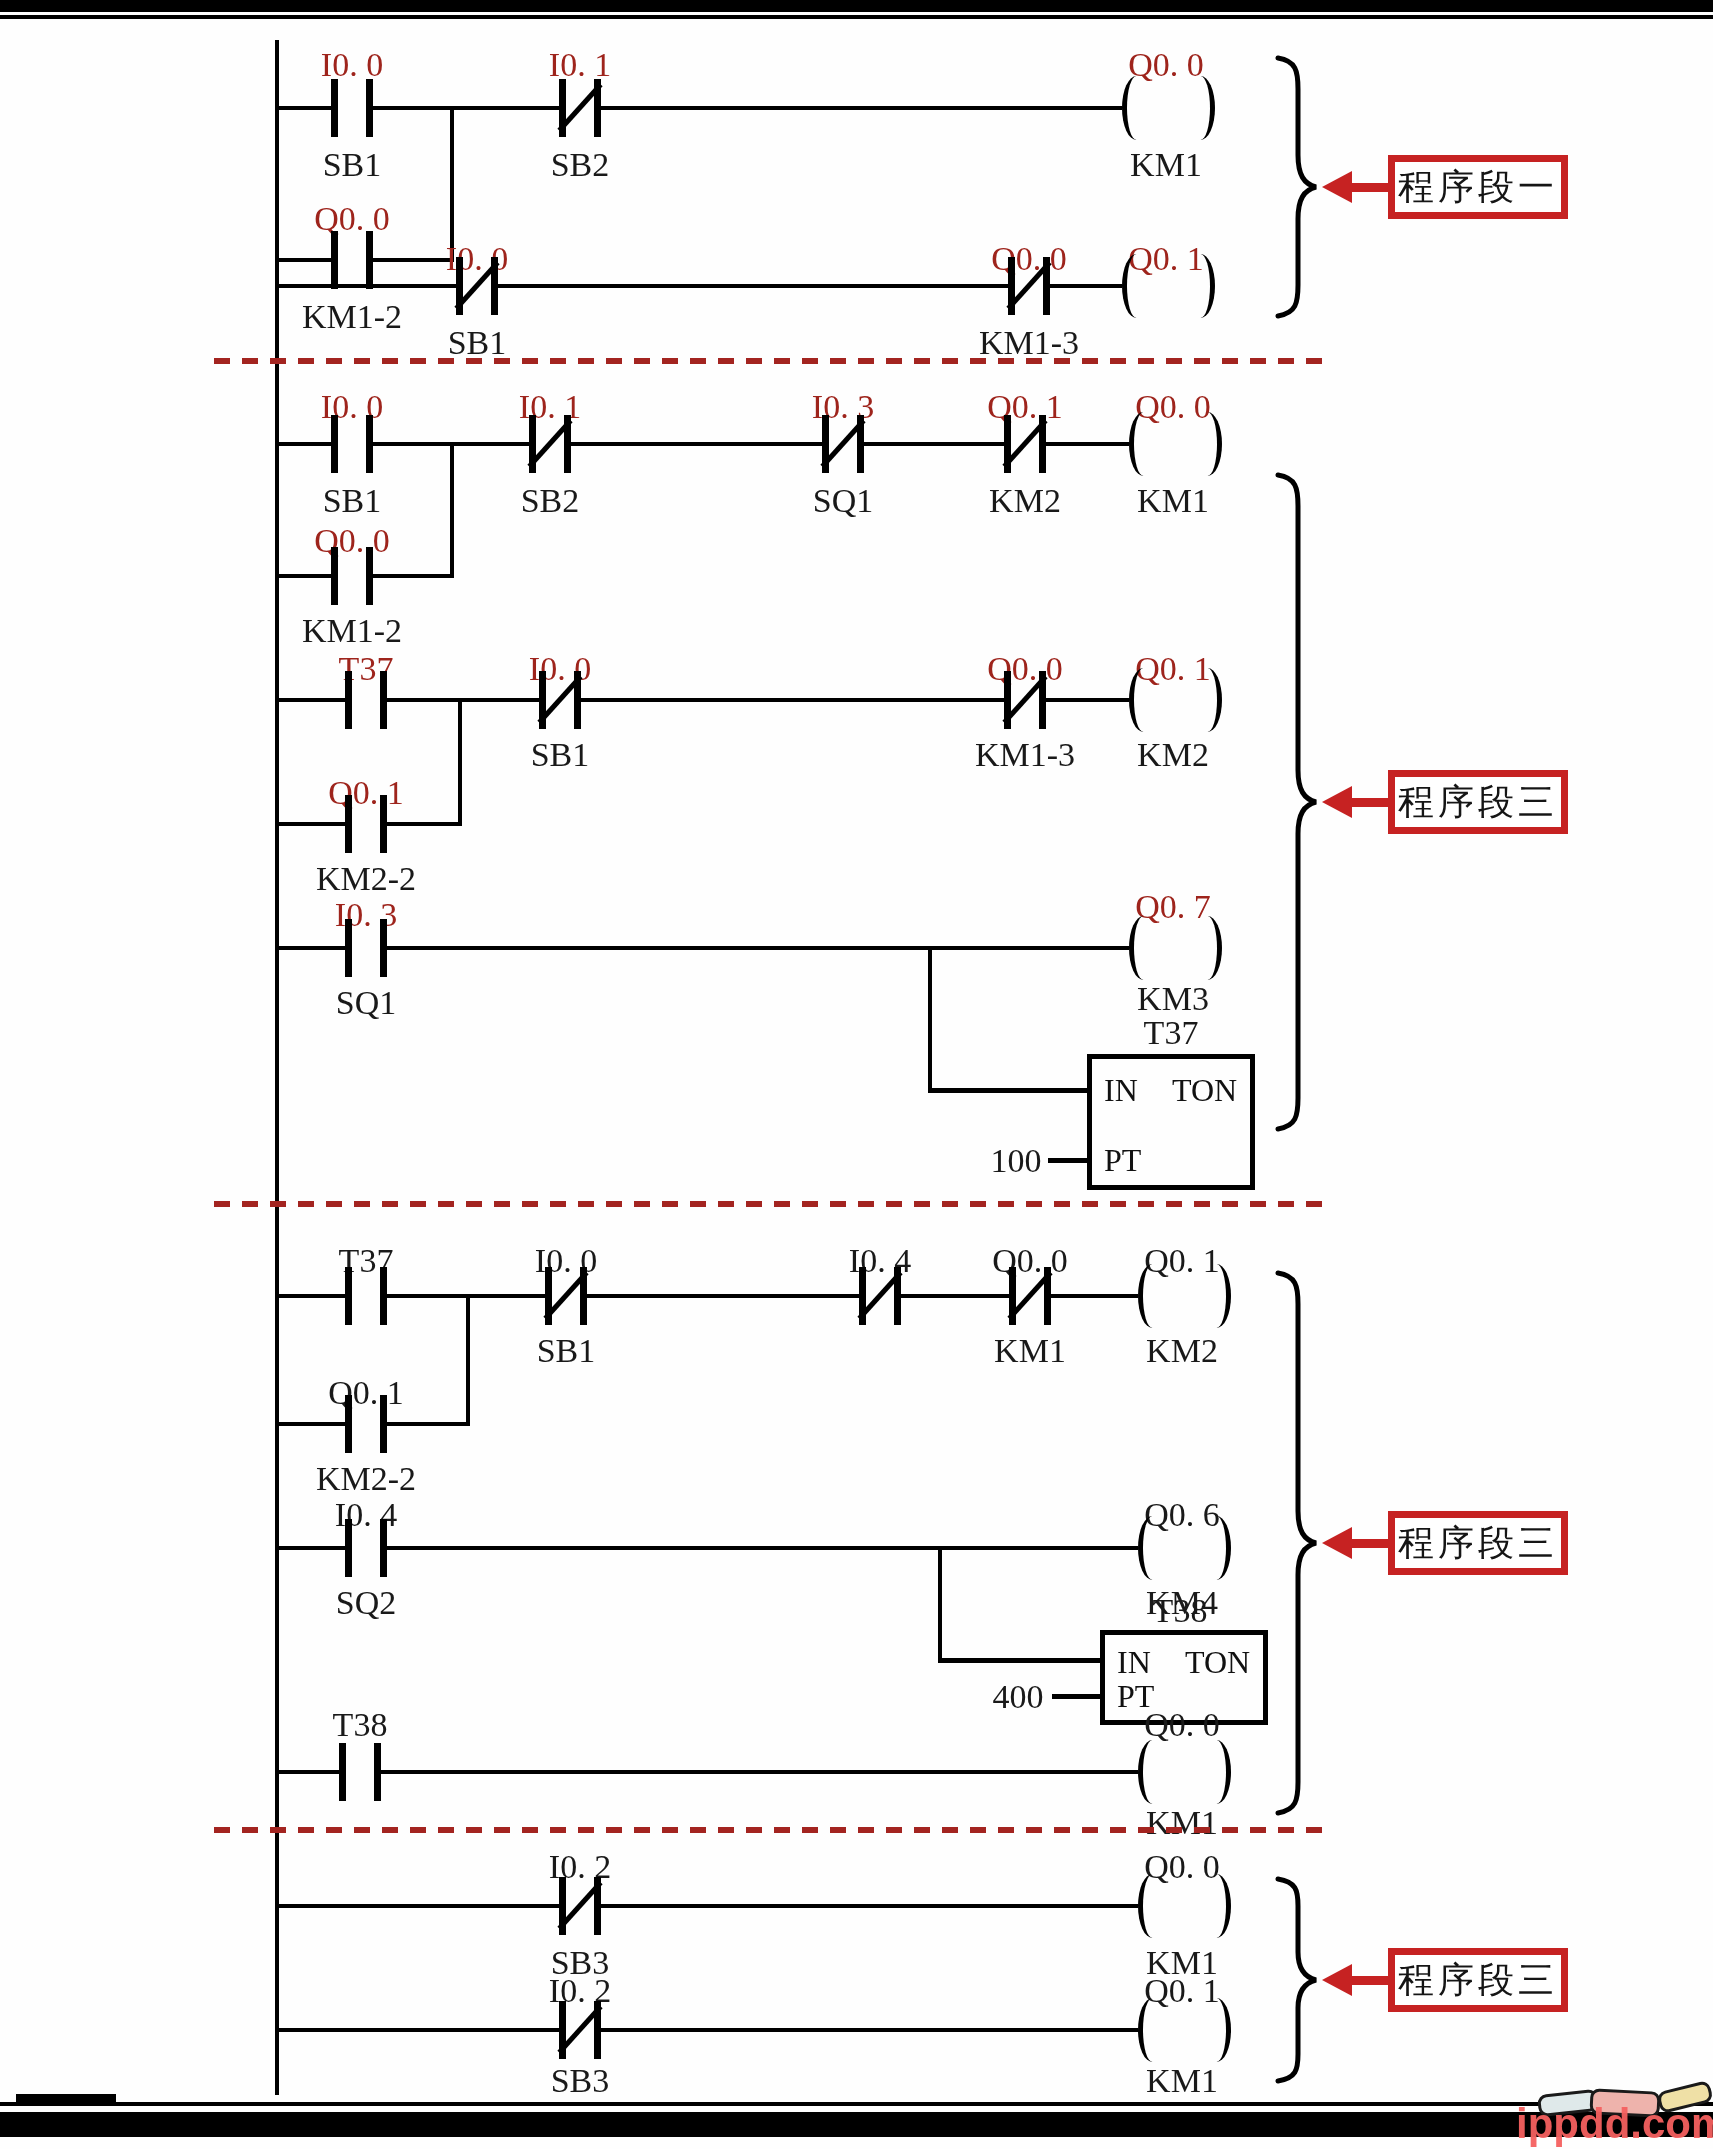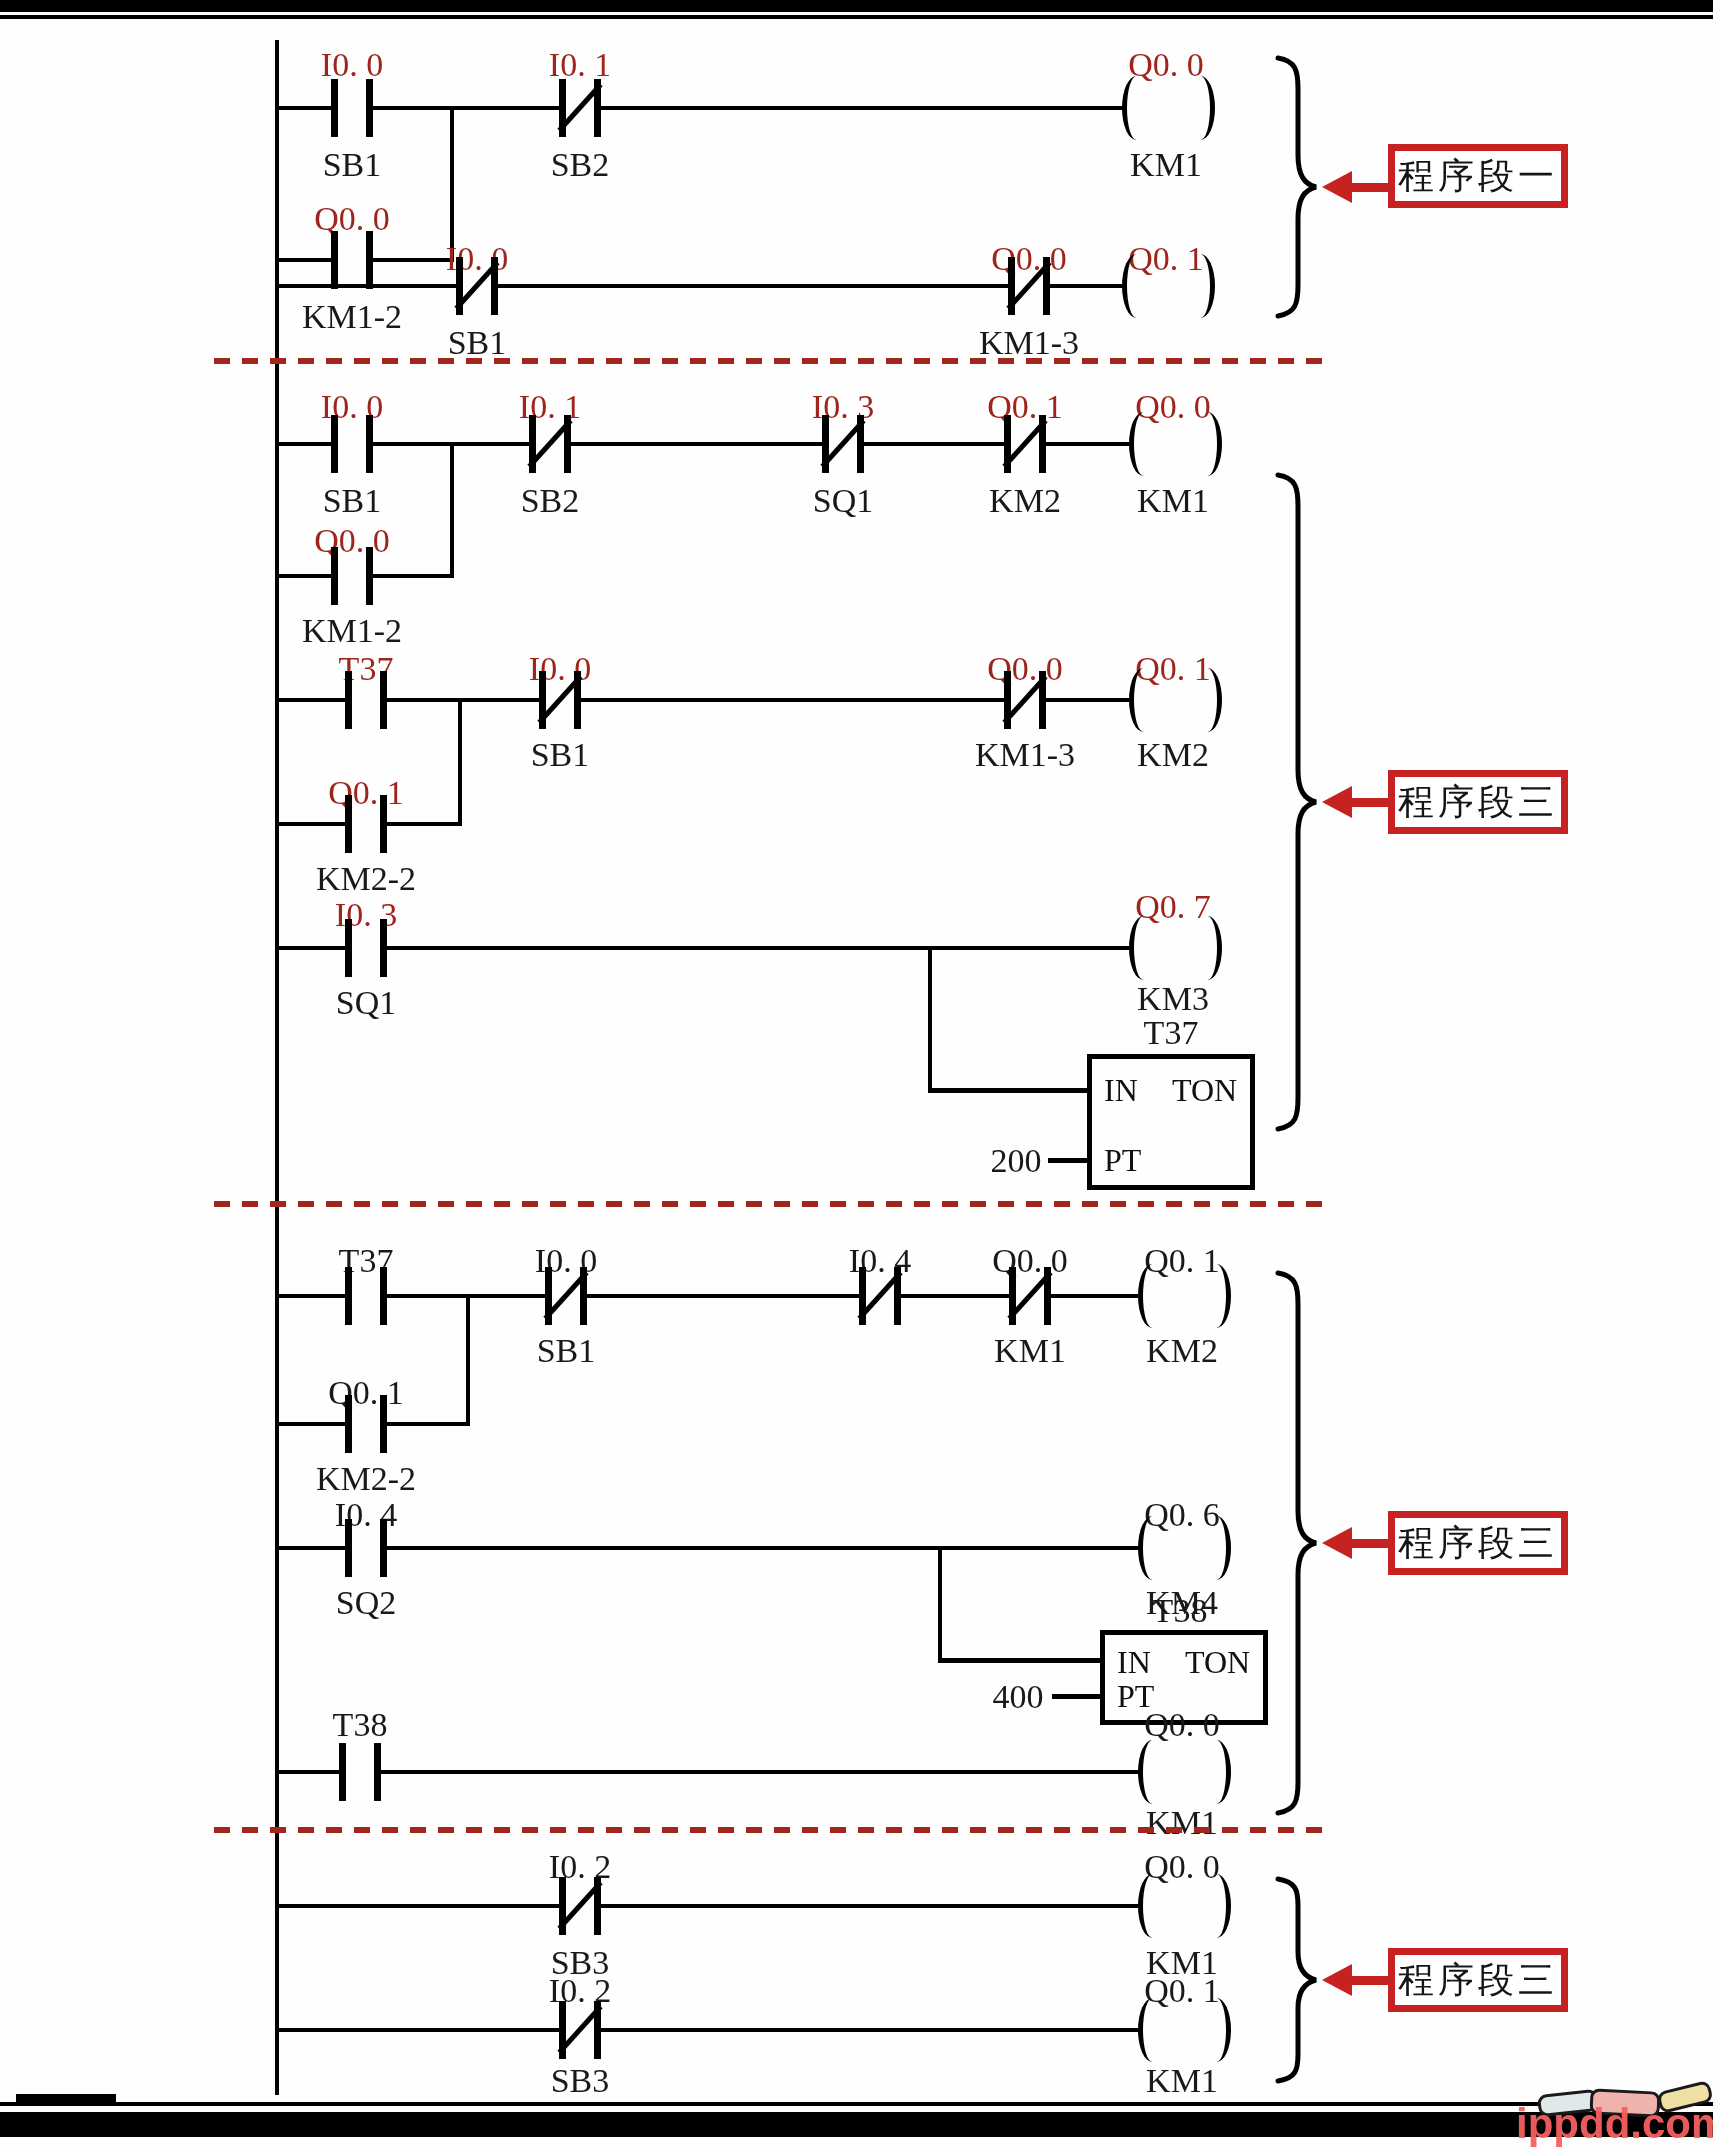--- a/index.html
+++ b/index.html
@@ -83,21 +83,21 @@
   <div class="pl" style="left:1122px;top:254px"></div>
   <div class="pr" style="left:1186px;top:254px"></div>
   <span class="lbl" style="left:477px;top:324px">SB1</span>
   <span class="lbl" style="left:1029px;top:324px">KM1-3</span>
 
   <svg class="brace" style="left:1272px;top:55px" width="48" height="264" viewBox="0 0 48 264">
     <path d="M6 3 C24 6 26 16 26 34 L26 100 C26 120 32 129 44 132 C32 135 26 144 26 164 L26 230 C26 248 24 258 6 261" fill="none" stroke="#000" stroke-width="5" stroke-linecap="round"></path>
     </svg>
   <div class="ah" style="left:1322px;top:171px"></div>
   <div class="as" style="left:1350px;top:183px;width:38px"></div>
-  <div class="secbox" style="top:144px">程序段一</div>
+  <div class="secbox" style="top:155px">程序段一</div>
   <div class="sep" style="top:358px"></div>
 
   <span class="lbl red" style="left:352px;top:388px">I0. 0</span>
   <span class="lbl red" style="left:550px;top:388px">I0. 1</span>
   <span class="lbl red" style="left:843px;top:388px">I0. 3</span>
   <span class="lbl red" style="left:1025px;top:388px">Q0. 1</span>
   <span class="lbl red" style="left:1173px;top:388px">Q0. 0</span>
   <div class="wh" style="left:277px;top:442px;width:852px"></div>
   <div class="gap" style="left:337px;top:440px"></div>
   <div class="bar" style="left:331px;top:415px"></div>
@@ -171,21 +171,21 @@
   <span class="lbl" style="left:366px;top:984px">SQ1</span>
   <span class="lbl" style="left:1173px;top:980px">KM3</span>
 
   <span class="lbl" style="left:1171px;top:1014px">T37</span>
   <div class="wv" style="left:928px;top:946px;height:146px"></div>
   <div class="wh w5" style="left:928px;top:1088px;width:159px"></div>
   <div class="tbox" style="left:1087px;top:1054px;width:158px;height:126px"></div>
   <span class="tt" style="left:1104px;top:1072px">IN</span>
   <span class="tt" style="left:1172px;top:1072px">TON</span>
   <span class="tt" style="left:1104px;top:1142px">PT</span>
-  <span class="lbl" style="left:1016px;top:1142px">200</span>
+  <span class="lbl" style="left:1016px;top:1142px">100</span>
   <div class="wh w5" style="left:1048px;top:1158px;width:39px"></div>
 
   <svg class="brace" style="left:1272px;top:472px" width="48" height="660" viewBox="0 0 48 660">
     <path d="M6 3 C24 6 26 16 26 34 L26 298 C26 318 32 327 44 330 C32 333 26 342 26 362 L26 626 C26 644 24 654 6 657" fill="none" stroke="#000" stroke-width="5" stroke-linecap="round"></path>
     </svg>
   <div class="ah" style="left:1322px;top:786px"></div>
   <div class="as" style="left:1350px;top:798px;width:38px"></div>
   <div class="secbox" style="top:770px">程序段三</div>
   <div class="sep" style="top:1201px"></div>
 

